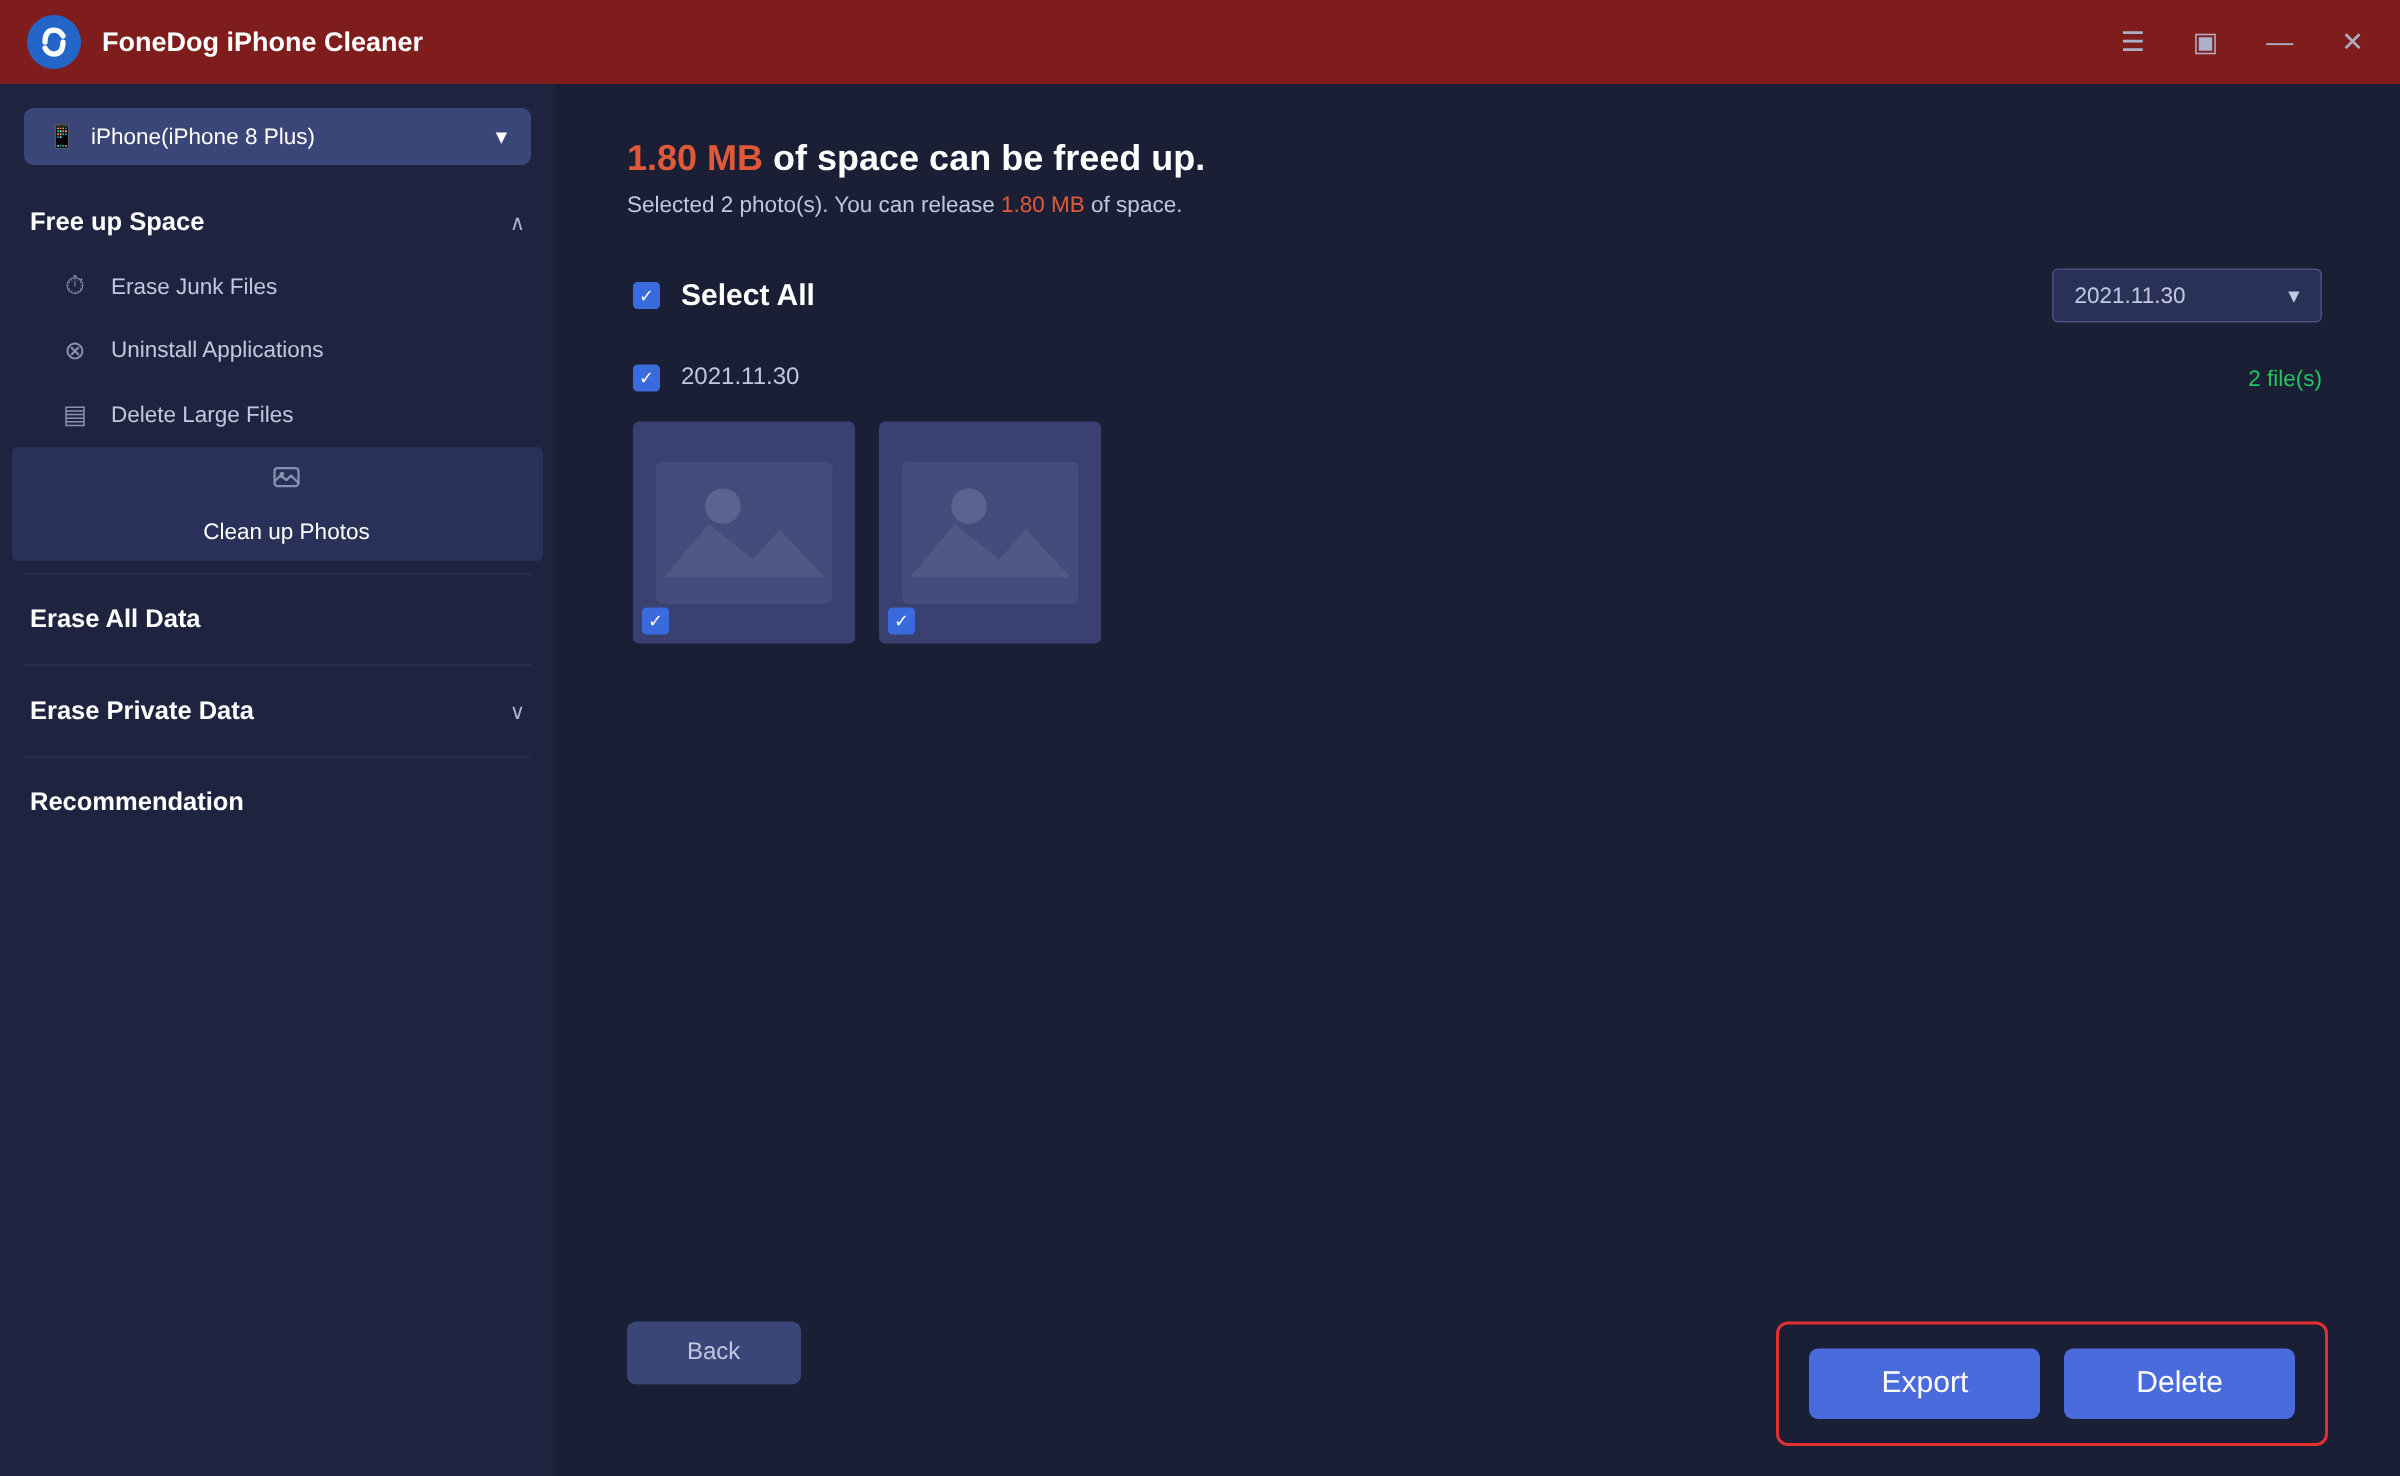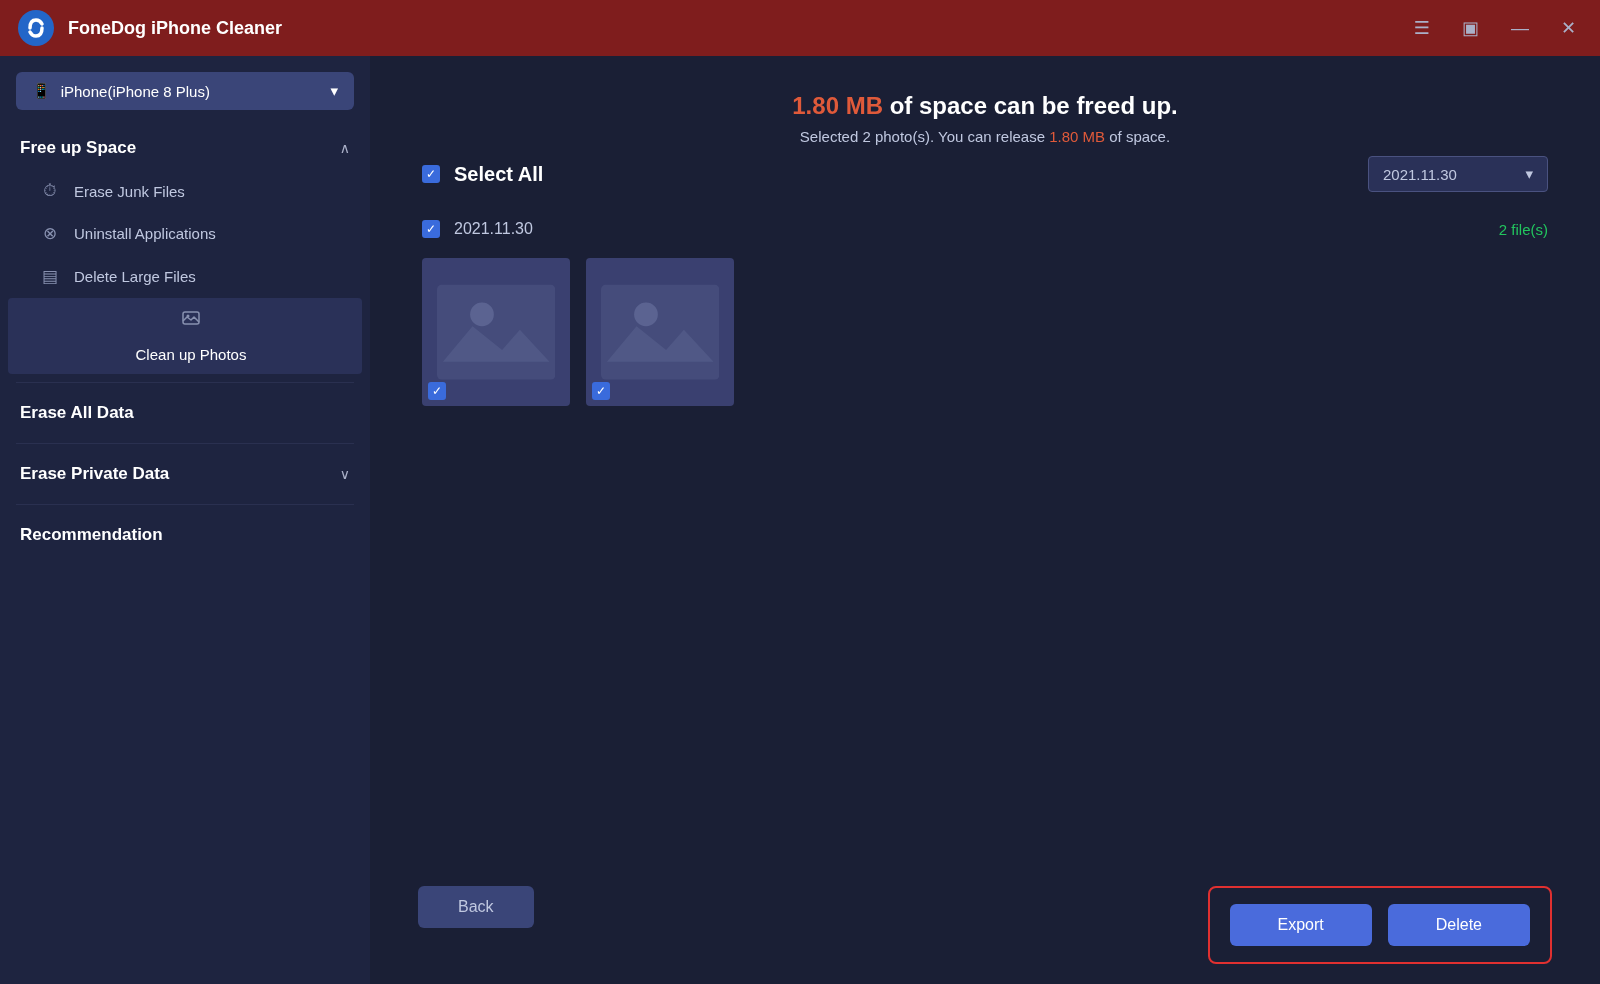--- a/index.html
+++ b/index.html
@@ -146,22 +146,21 @@
     .content {
       flex: 1;
       background: #1a1f35;
       padding: 36px 48px 0 48px;
       display: flex;
       flex-direction: column;
       position: relative;
     }
 
     .space-info {
-      margin-bottom: 11px;
-      text-align: center;
+      margin-bottom: 34px;
     }
     .space-info-title {
       font-size: 24px;
       font-weight: 700;
       color: #ffffff;
       margin-bottom: 8px;
     }
     .space-info-title .highlight {
       color: #e05a3a;
     }
@@ -318,21 +317,21 @@
       border: 2px solid #e03030;
       border-radius: 8px;
       padding: 16px 20px;
     }
     .export-btn, .delete-btn {
       background: #4a6bdc;
       color: white;
       border: none;
       border-radius: 6px;
       padding: 12px 48px;
-      font-size: 16px;
+      font-size: 20px;
       cursor: pointer;
       font-weight: 500;
     }
   </style>
 </head>
 <body>
 
 <div class="title-bar">
   <div class="title-bar-left">
 

